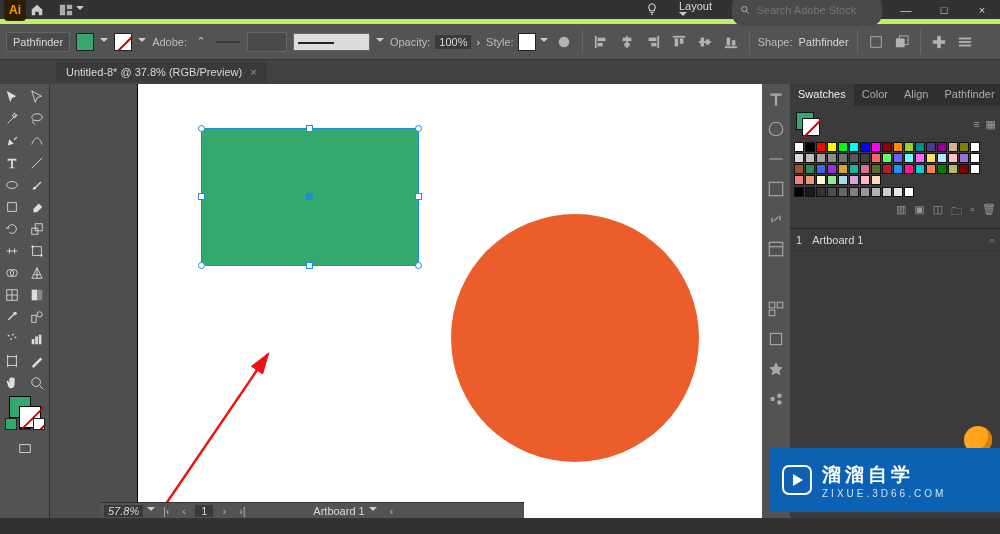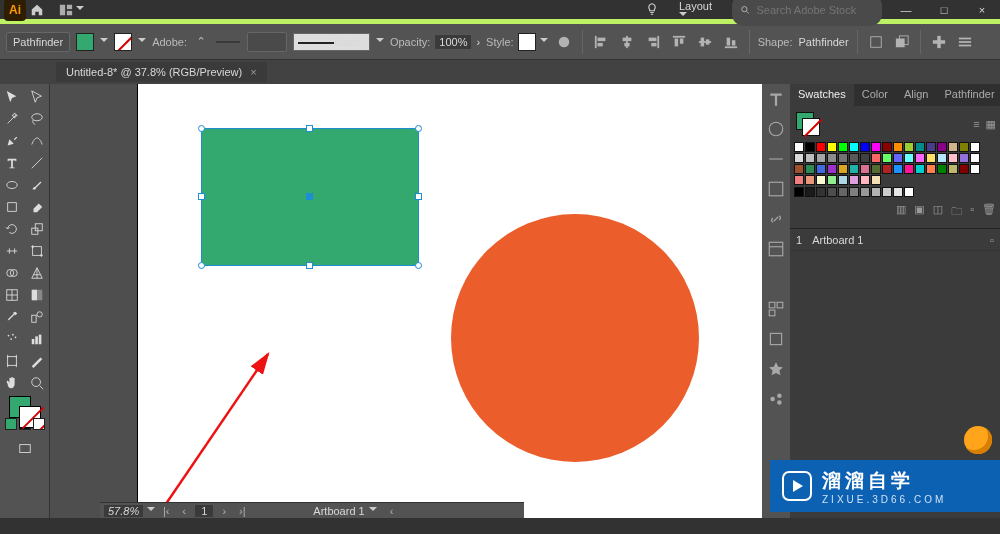--- a/index.html
+++ b/index.html
@@ -77,21 +77,21 @@
   .anno-arrow{position:absolute; left:0; bottom:0; pointer-events:none;}
   .layers-panel{border-top:1px solid #222;}
 
   
   .statusbar{position:absolute;left:50px;right:238px;bottom:0;height:16px;background:#535353;display:flex;align-items:center;gap:4px;padding:0 4px;border-top:1px solid #333;}
   .statusbar .nav-btn{width:14px;text-align:center;opacity:.7;}
   .statusbar .artnav{background:#3a3a3a;padding:0 6px;}
   .statusbar .zoom{background:#3a3a3a;padding:0 4px;font-style:italic;}
 
   
-  .wm{position:absolute;right:0;bottom:22px;width:230px;height:52px;background:#0d61b3;display:flex;align-items:center;gap:8px;padding:0 10px;}
+  .wm{position:absolute;right:0;bottom:22px;width:230px;height:64px;background:#0d61b3;display:flex;align-items:center;gap:8px;padding:0 10px;}
   .wm svg{flex:0 0 auto;}
   .wm .txtbox{display:flex;flex-direction:column;color:#fff;}
   .wm .cn{font-size:19px;font-weight:600;letter-spacing:4px;color:#fff;}
   .wm .en{font-size:10px;letter-spacing:3px;color:#cfe2f6;}
   .coin{position:absolute;right:8px;bottom:80px;width:28px;height:28px;border-radius:50%;background:#ffa41b;box-shadow:inset -4px -4px 0 #d87f00;}
 </style>
 </head>
 <body>
 
 <div class="menubar">

